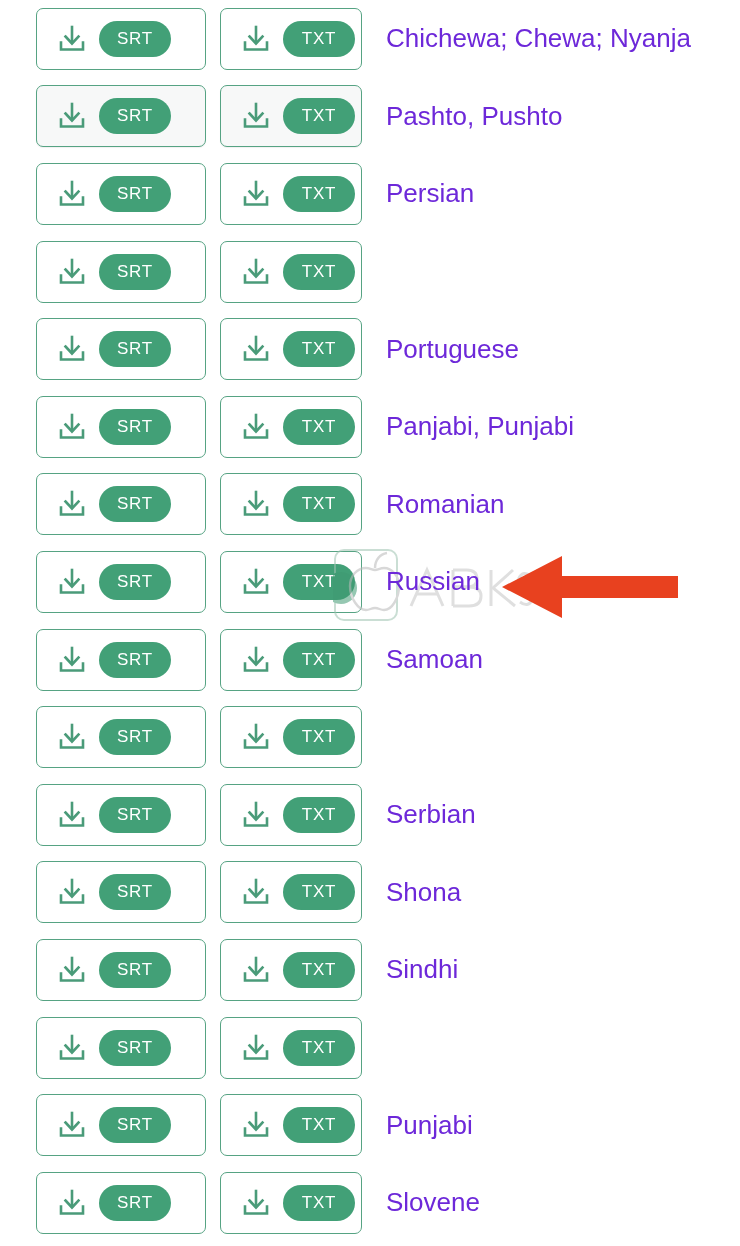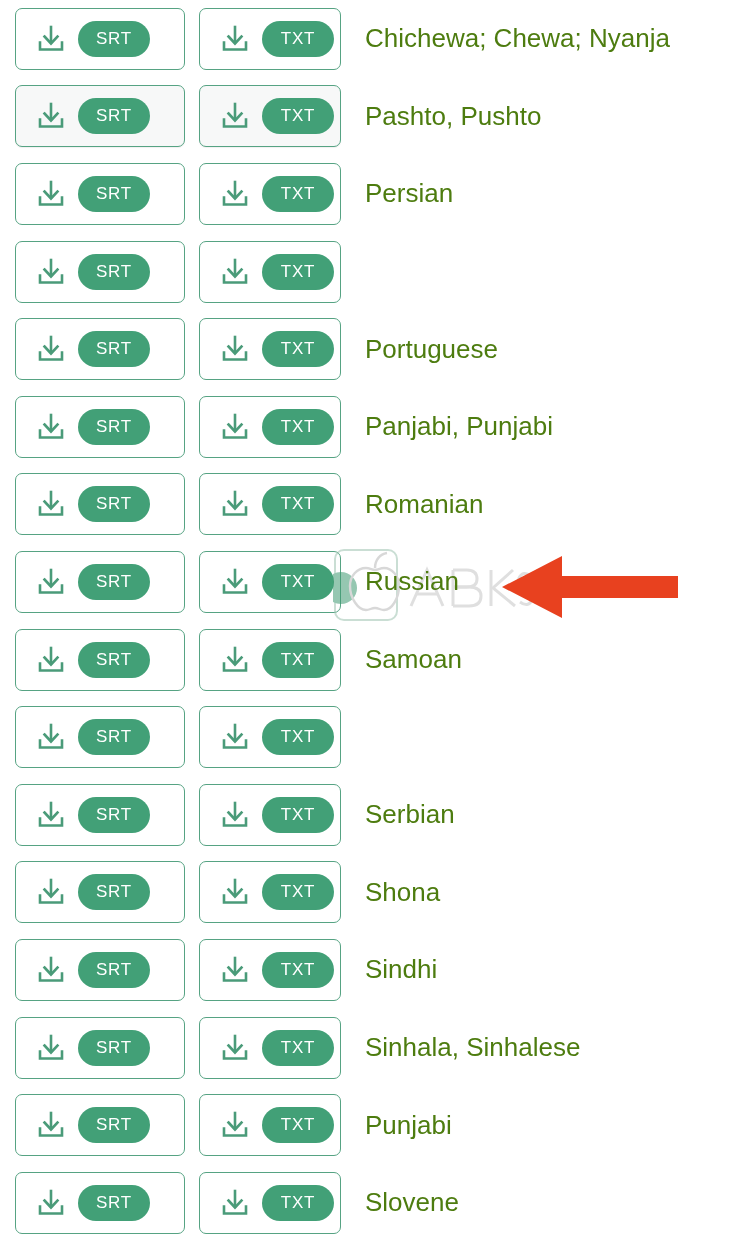--- a/index.html
+++ b/index.html
@@ -48,21 +48,21 @@
     border: 1.6px solid #56a383;
     border-radius: 7px;
     height: 62px;
     flex: 0 0 auto;
     padding: 0 0 0 20px;
     cursor: pointer;
   }
 
   .dl-btn.btn-srt {
     width: 170px;
-    margin-left: 15px;
+    margin-left: 36px;
   }
 
   .dl-btn.btn-txt {
     width: 142px;
     margin-left: 14px;
   }
 
   .dl-icon {
     flex: 0 0 auto;
     width: 30px;
@@ -85,21 +85,21 @@
     font-size: 17px;
     letter-spacing: 0.8px;
     font-family: "Liberation Sans", sans-serif;
   }
 
   .lang-name {
     flex: 1 1 auto;
     margin-left: 24px;
     font-size: 26px;
     line-height: 1.2;
-    color: #4d7c0f;
+    color: #6d28d9;
     font-family: "Liberation Sans", sans-serif;
     white-space: nowrap;
     position: relative;
     z-index: 3;
   }
 
   
   .watermark {
     position: absolute;
     left: 333px;
@@ -561,21 +561,20 @@
           <g fill="none" stroke="#4a9b79" stroke-width="2.6" stroke-linecap="square">
             <line x1="15" y1="3" x2="15" y2="18"></line>
             <path d="M8.5 12.5 L15 19.5 L21.5 12.5" stroke-linejoin="miter"></path>
             <path d="M4 18.5 L4 25.5 L26 25.5 L26 18.5"></path>
           </g>
         </svg>
       </span>
       <span class="fmt-pill">TXT</span>
     </div>
 
-    <div class="lang-name">Sinhala, Sinhalese</div>
   </div>
 
   <div class="lang-row">
     <div class="dl-btn btn-srt">
       <span class="dl-icon">
         <svg viewBox="0 0 30 30" width="30" height="30" xmlns="http://www.w3.org/2000/svg">
           <g fill="none" stroke="#4a9b79" stroke-width="2.6" stroke-linecap="square">
             <line x1="15" y1="3" x2="15" y2="18"></line>
             <path d="M8.5 12.5 L15 19.5 L21.5 12.5" stroke-linejoin="miter"></path>
             <path d="M4 18.5 L4 25.5 L26 25.5 L26 18.5"></path>

